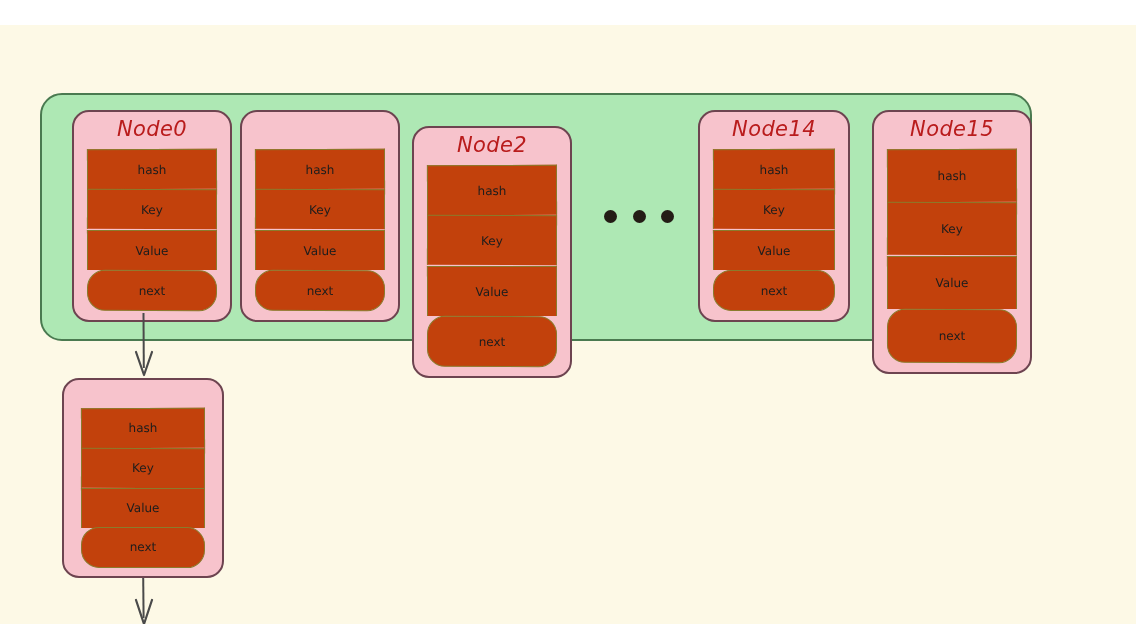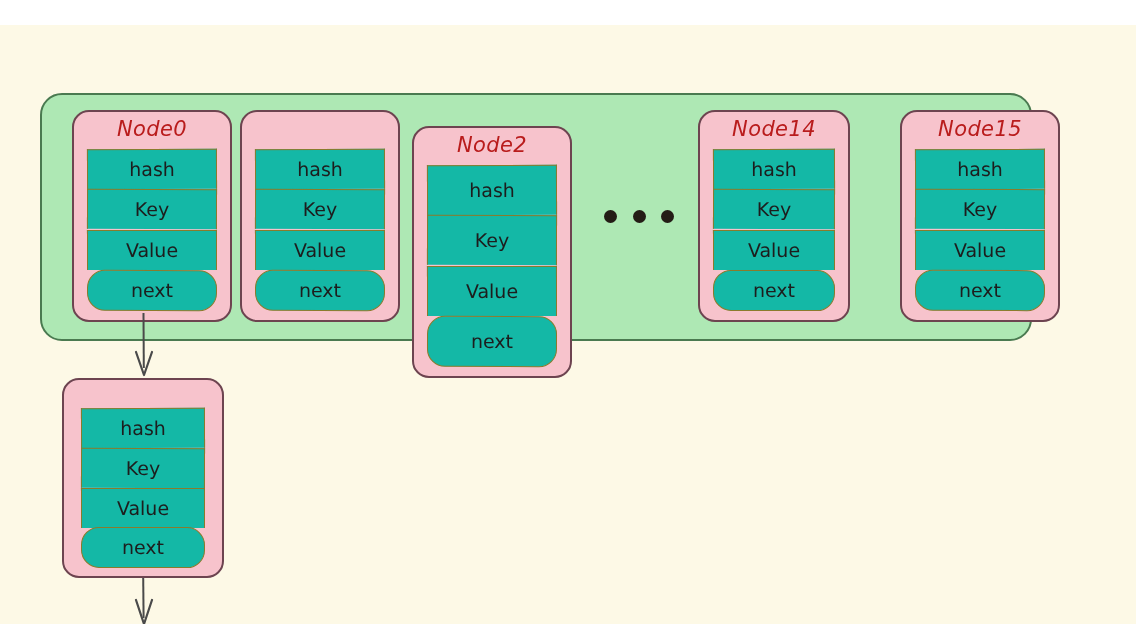--- a/index.html
+++ b/index.html
@@ -67,28 +67,28 @@
     position: absolute;
     left: 13px;
     right: 13px;
     top: 37px;
     bottom: 9px;
     display: flex;
     flex-direction: column;
   }
   .field {
     flex: 1 1 0;
-    background: #14b8a6;
+    background: #c2410c;
     border: 1.6px solid #8a7b2c;
     border-bottom-width: 0;
     box-sizing: border-box;
     display: flex;
     align-items: center;
     justify-content: center;
-    font-size: 19px;
+    font-size: 12px;
     color: #1d1d1d;
     font-family: "DejaVu Sans", sans-serif;
     line-height: 1;
     position: relative;
   }
   .field:last-child {
     border-bottom-width: 1.6px;
   }
   
   .field:nth-child(1) { transform: rotate(-0.18deg); }
@@ -179,21 +179,21 @@
   <div class="node" style="left:684px; top:110px; width:152px; height:212px;margin-left:14px;">
     <div class="node-title">Node14</div>
     <div class="fields">
       <div class="field">hash</div>
       <div class="field">Key</div>
       <div class="field">Value</div>
       <div class="field">next</div>
     </div>
   </div>
 
-  <div class="node" style="left:900px; top:110px; width:160px; height:212px;">
+  <div class="node" style="left:872px; top:110px; width:160px; height:264px;">
     <div class="node-title">Node15</div>
     <div class="fields">
       <div class="field">hash</div>
       <div class="field">Key</div>
       <div class="field">Value</div>
       <div class="field">next</div>
     </div>
   </div>
 
   <div class="node detached" style="left:62px; top:378px; width:162px; height:200px;">

